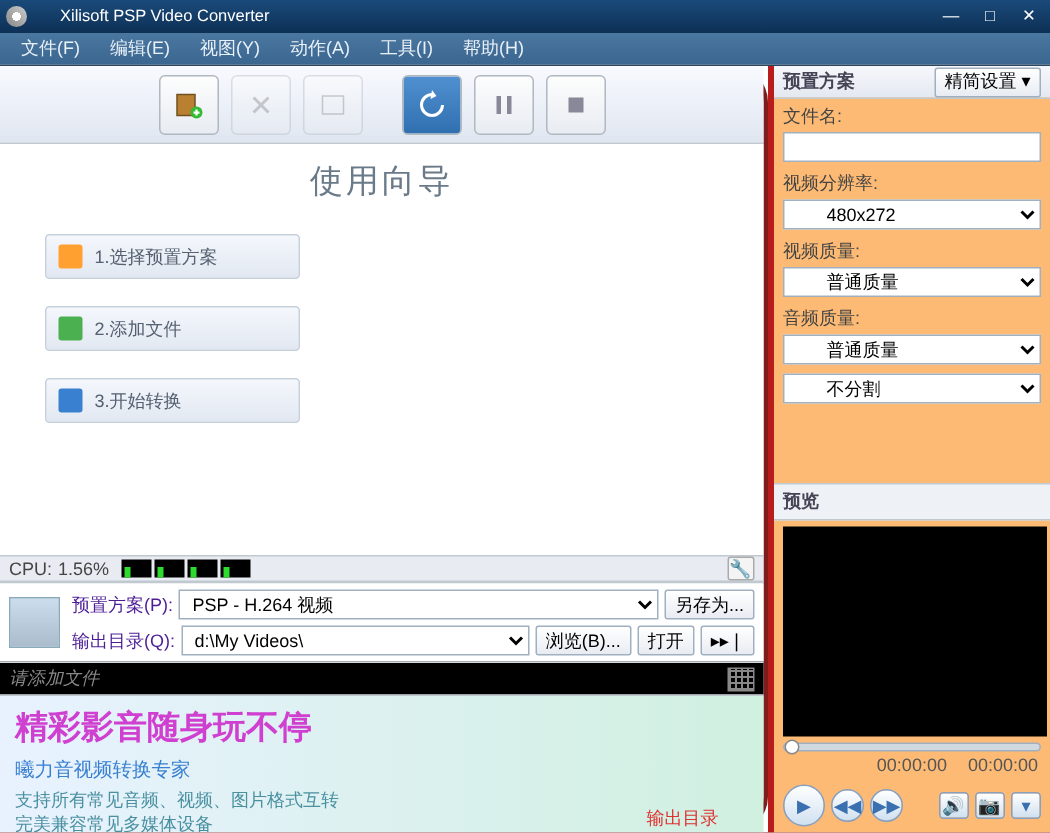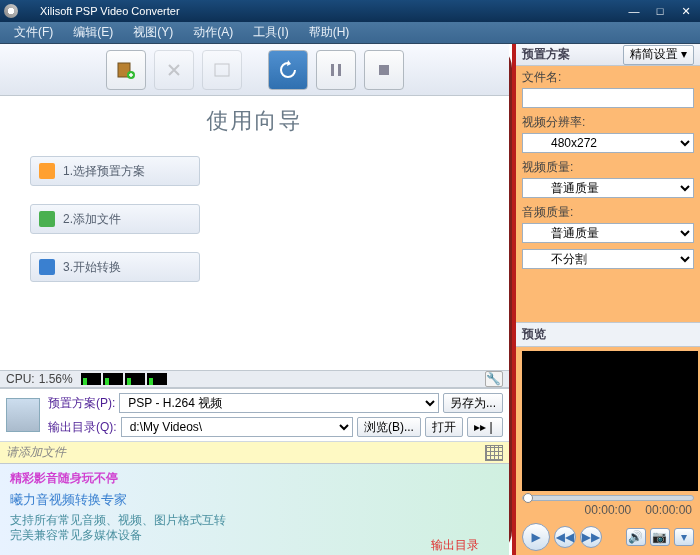--- a/index.html
+++ b/index.html
@@ -25,24 +25,24 @@
 .cpu-bar { height: 18px; background: #e8ecf2; border-top: 1px solid #c0c8d0; border-bottom: 1px solid #c0c8d0; display: flex; align-items: center; padding: 0 6px; color: #444; }
 .cpu-graph { margin-left: 8px; display: flex; gap: 2px; }
 .cpu-cell { width: 20px; height: 12px; background: #000; position: relative; }
 .cpu-cell::after { content: ''; position: absolute; bottom: 0; left: 2px; width: 4px; background: #2eda2e; height: 60%; }
 .cpu-bar .wrench { margin-left: auto; width: 18px; height: 16px; border: 1px solid #aaa; border-radius: 2px; background: #f4f4f4; text-align: center; line-height: 14px; cursor: pointer; }
 .settings-row { display: flex; align-items: center; padding: 4px 6px; gap: 4px; background: #fff; }
 .settings-row .lbl { color: #4c1d95; }
 .settings-row .thumb { width: 34px; height: 34px; border: 1px solid #8ab; background: linear-gradient(#cde, #abc); margin-right: 4px; }
 select, input[type=text] { border: 1px solid #a0b0c0; height: 20px; padding: 0 4px; background: #fff; }
 .btn-sm { height: 20px; border: 1px solid #a0b0c0; background: linear-gradient(#fff, #e8ecf2); padding: 0 6px; border-radius: 2px; cursor: pointer; }
-.addfile-row { height: 22px; background: #fef9c3; border-top: 1px solid #d0d8e0; display: flex; align-items: center; padding: 0 6px; color: #888; font-style: italic; }
+.addfile-row { height: 22px; background: #000000; border-top: 1px solid #d0d8e0; display: flex; align-items: center; padding: 0 6px; color: #888; font-style: italic; }
 .addfile-row .grid-icon { margin-left: auto; width: 18px; height: 16px; border: 1px solid #888; background: repeating-linear-gradient(0deg, #888 0 1px, transparent 1px 4px), repeating-linear-gradient(90deg, #888 0 1px, transparent 1px 4px); cursor: pointer; }
 .banner { height: 92px; background: linear-gradient(90deg, #e8f2ff, #d0f0e0); display: flex; padding: 6px 10px; position: relative; border-top: 1px solid #c0c8d0; }
-.banner-h1 { color: #d040d0; font-size: 12px; font-weight: bold; }
+.banner-h1 { color: #d040d0; font-size: 22px; font-weight: bold; }
 .banner-h2 { color: #3a80d0; font-size: 13px; margin-top: 4px; }
 .banner-desc { color: #4a90a0; font-size: 11px; margin-top: 4px; line-height: 15px; }
 .banner-free { position: absolute; right: 30px; bottom: 1px; color: #e03030; font-size: 12px; }
 .right { width: 188px; background: #fdba74; border-left: 4px solid #b91c1c; display: flex; flex-direction: column; }
 .right-head { height: 22px; display: flex; align-items: center; padding: 0 6px; border-bottom: 1px solid #c0c8d0; background: linear-gradient(#f6f8fc, #e4e8f0); }
 .right-head .rh-title { flex: 1; color: #445; font-weight: bold; }
 .field { padding: 3px 6px; }
 .field-label { color: #444; margin-bottom: 2px; display: block; }
 .field select, .field input { width: 100%; padding-left: 24px; }
 .preview-area { margin-top: auto; }

